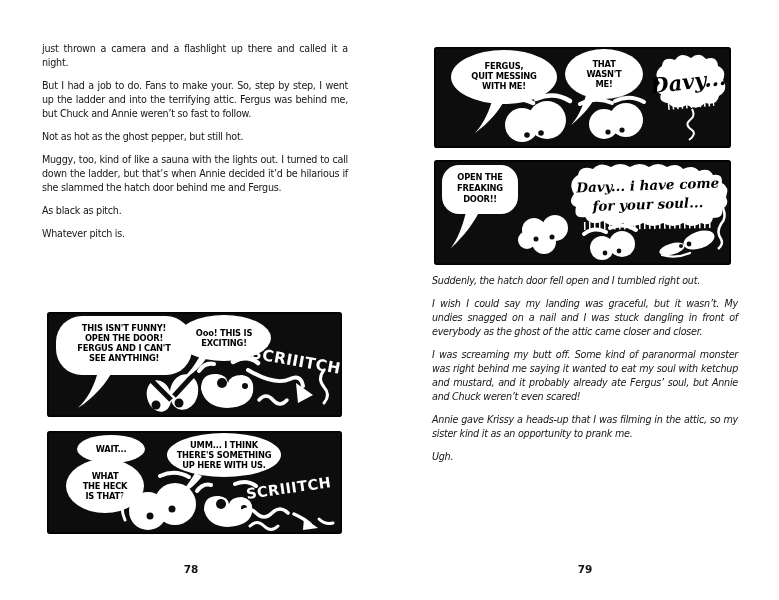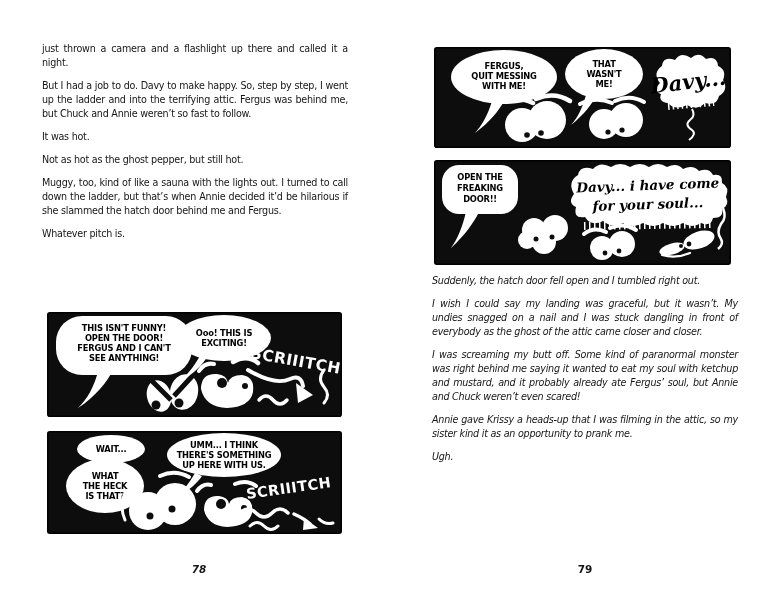--- a/index.html
+++ b/index.html
@@ -9,41 +9,41 @@
       text-align:justify;text-align-last:left;color:#151515;}
   .pg p{margin:0 0 9px 0;}
   .text-left{left:42px;top:42px;width:306px;}
   .text-right{left:432px;top:274px;width:306px;font-style:italic;}
   .panel{position:absolute;}
   .panel-l1{left:47px;top:312px;}
   .panel-l2{left:47px;top:431px;}
   .panel-r1{left:434px;top:47px;}
   .panel-r2{left:434px;top:160px;}
   .pagenum{position:absolute;width:30px;text-align:center;font-weight:bold;font-size:10.5px;}
-  .pn-78{left:184px;top:563px;font-style:italic;}
+  .pn-78{left:176px;top:563px;}
   .pn-79{left:570px;top:563px;}
   .bub{font-family:"DejaVu Sans",sans-serif;font-weight:bold;font-size:8.3px;
        letter-spacing:-0.2px;text-anchor:middle;fill:#000;}
   .sfx{font-family:"DejaVu Sans",sans-serif;font-weight:bold;fill:#fff;letter-spacing:0.5px;}
   .ghost{font-family:"DejaVu Serif",serif;font-style:italic;font-weight:bold;
          font-size:21px;text-anchor:middle;fill:#000;}
   .ghost2{font-family:"DejaVu Serif",serif;font-style:italic;font-weight:bold;
           font-size:13.5px;text-anchor:middle;fill:#000;}
 </style>
 </head>
 <body>
 
 <div class="spread">
 
   <div class="pg text-left">
     <p>just thrown a camera and a flashlight up there and called it a night.</p>
-    <p>But I had a job to do. Davy to make happy. So, step by step, I went up the ladder and into the terrifying attic. Fergus was behind me, but Chuck and Annie weren’t so fast to follow.</p>
-    <p>It was hot.</p>
+    <p>But I had a job to do. Fans to make your. So, step by step, I went up the ladder and into the terrifying attic. Fergus was behind me, but Chuck and Annie weren’t so fast to follow.</p>
     <p>Not as hot as the ghost pepper, but still hot.</p>
     <p>Muggy, too, kind of like a sauna with the lights out. I turned to call down the ladder, but that’s when Annie decided it’d be hilarious if she slammed the hatch door behind me and Fergus.</p>
+    <p>As black as pitch.</p>
     <p>Whatever pitch is.</p>
   </div>
 
   <svg class="panel panel-l1" width="295" height="105" viewBox="0 0 295 105">
     <rect x="0.8" y="0.8" width="293.4" height="103.4" rx="2" fill="#0d0d0d" stroke="#000" stroke-width="1.6"></rect>
     <g>
       <path d="M 52,56 C 47,76 40,87 31,96 C 48,85 61,69 66,58 Z" fill="#fff"></path>
       <rect x="9" y="4" width="136" height="59" rx="26" fill="#fff"></rect>
       <text class="bub" x="77" y="19">THIS ISN'T FUNNY!</text>
       <text class="bub" x="77" y="29">OPEN THE DOOR!</text>

